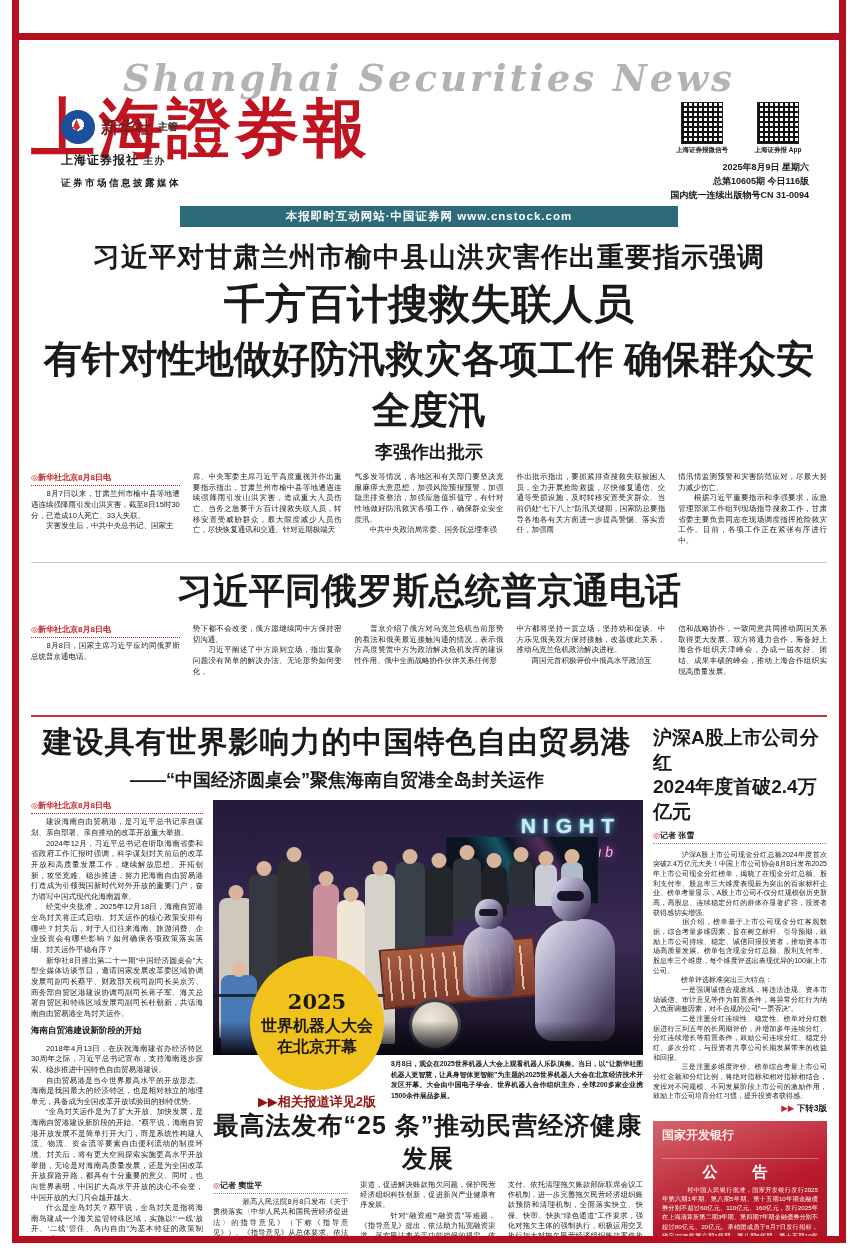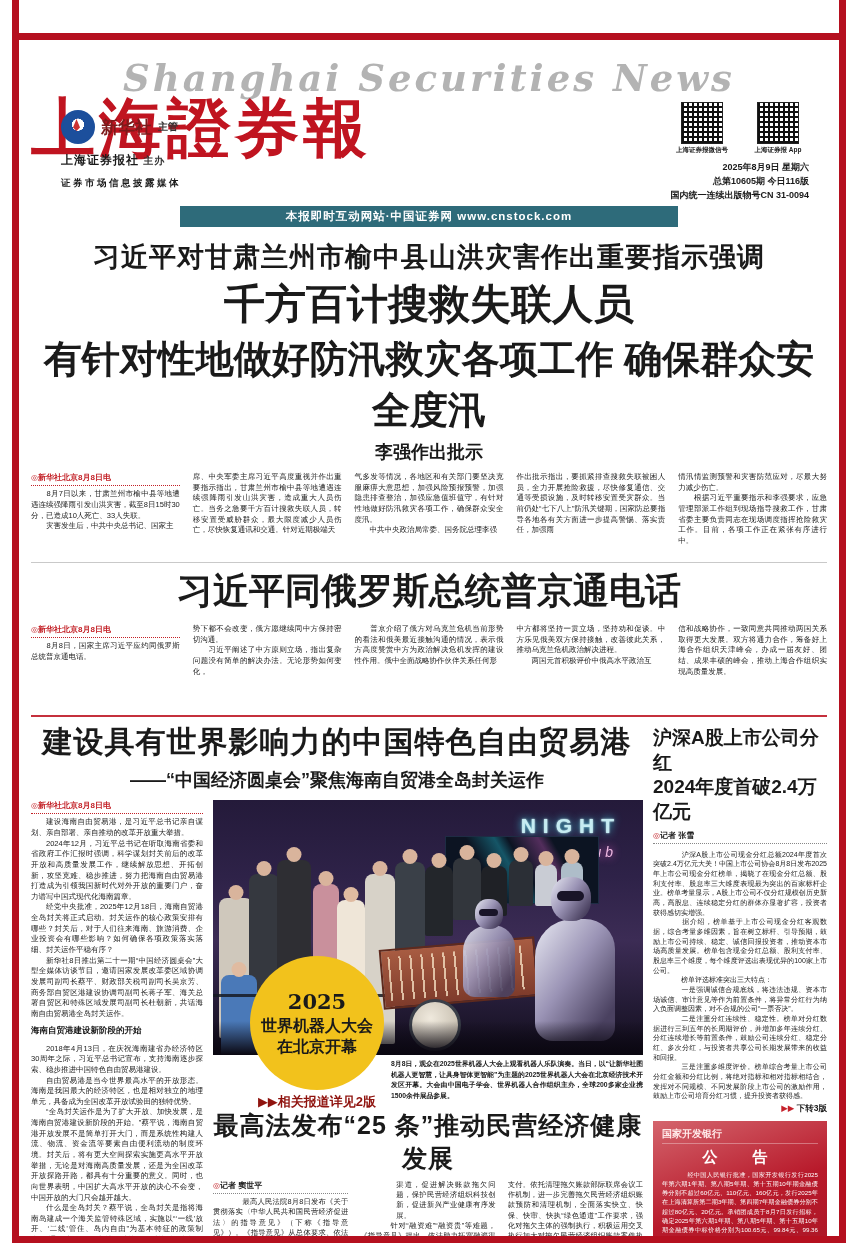--- a/index.html
+++ b/index.html
@@ -125,21 +125,21 @@
   .byline { display:block; color:#222; font-weight:bold; font-size:8px;
             border-bottom:1px dotted #888; padding-bottom:2px; margin-bottom:3px; }
   .byline .dot { color:#c32026; }
   .scbody { flex:1; overflow:hidden; }
 
   
   .fhh { font-size:19px; font-weight:900; line-height:1.3; margin-top:4px; }
   .fhbody { flex:1; overflow:hidden; font-size:7px; line-height:1.38; text-align:justify; margin-top:3px; }
   .ad { margin-top:6px; height:248px; position:relative; color:#fff; padding:6px 9px; box-sizing:border-box;
         background:linear-gradient(160deg,#d4656d 0%,#b81a2b 35%,#9c1220 100%); overflow:hidden; }
-  .adbrand { font-size:10px; font-weight:bold; color:#ffe9e9; border-bottom:1px solid #ffffff55; padding-bottom:2px; }
+  .adbrand { font-size:12px; font-weight:bold; color:#ffe9e9; border-bottom:1px solid #ffffff55; padding-bottom:14px; }
   .adtitle { text-align:center; font-size:15px; font-weight:900; letter-spacing:10px; margin:4px 0 3px; }
   .ad p { margin:0 0 1px; font-size:6.2px; line-height:1.48; text-align:justify; text-indent:2em; position:relative; z-index:2; }
 </style>
 </head>
 <body>
 
 <div class="stub l"></div>
 <div class="stub r"></div>
 
 <div class="frame">
@@ -285,21 +285,21 @@
             <div class="sccols">
               <div class="sccol">
                 <span class="byline"><span class="dot">◎</span><span>记者 窦世平</span></span>
                 <div class="scbody">
                   <p class="para">　　最高人民法院8月8日发布《关于贯彻落实〈中华人民共和国民营经济促进法〉的指导意见》（下称《指导意见》）。《指导意见》从总体要求、依法平等对待、引导守法规范经营、严格公正司法、健全公正司法体制机制等五个方面，提出了深入贯彻落实民营经济促进法、促进民营经济健康发展的25条意见。</p>
 
                 </div>
               </div>
               <div class="sccol">
                 <div class="scbody">
-                  <p class="para" style="text-indent:0;margin-left:36px;">渠道，促进解决账款拖欠问题，保护民营经济组织科技创新，促进新兴产业健康有序发展。</p>
+                  <p class="para" style="text-indent:0;">渠道，促进解决账款拖欠问题，保护民营经济组织科技创新，促进新兴产业健康有序发展。</p>
                   <p class="para">　　针对“融资难”“融资贵”等难题，《指导意见》提出，依法助力拓宽融资渠道，落实民法典关于功能担保的规定，依法支持民营经济组织依托供应链产业链拓展新的融资担保方式，依法确认非典型担保的法律效力，稳定金融机构的法治预期，助力民营经济组织有效利用自身资产资源获得信贷融资。</p>
 
                 </div>
               </div>
               <div class="sccol">
                 <div class="scbody">
                   <p class="para" style="text-indent:0;">支付。依托清理拖欠账款部际联席会议工作机制，进一步完善拖欠民营经济组织账款预防和清理机制，全面落实快立、快保、快审、快执“绿色通道”工作要求，强化对拖欠主体的强制执行，积极运用交叉执行加大对拖欠民营经济组织账款案件执行力度。</p>
 
                 </div>
 

